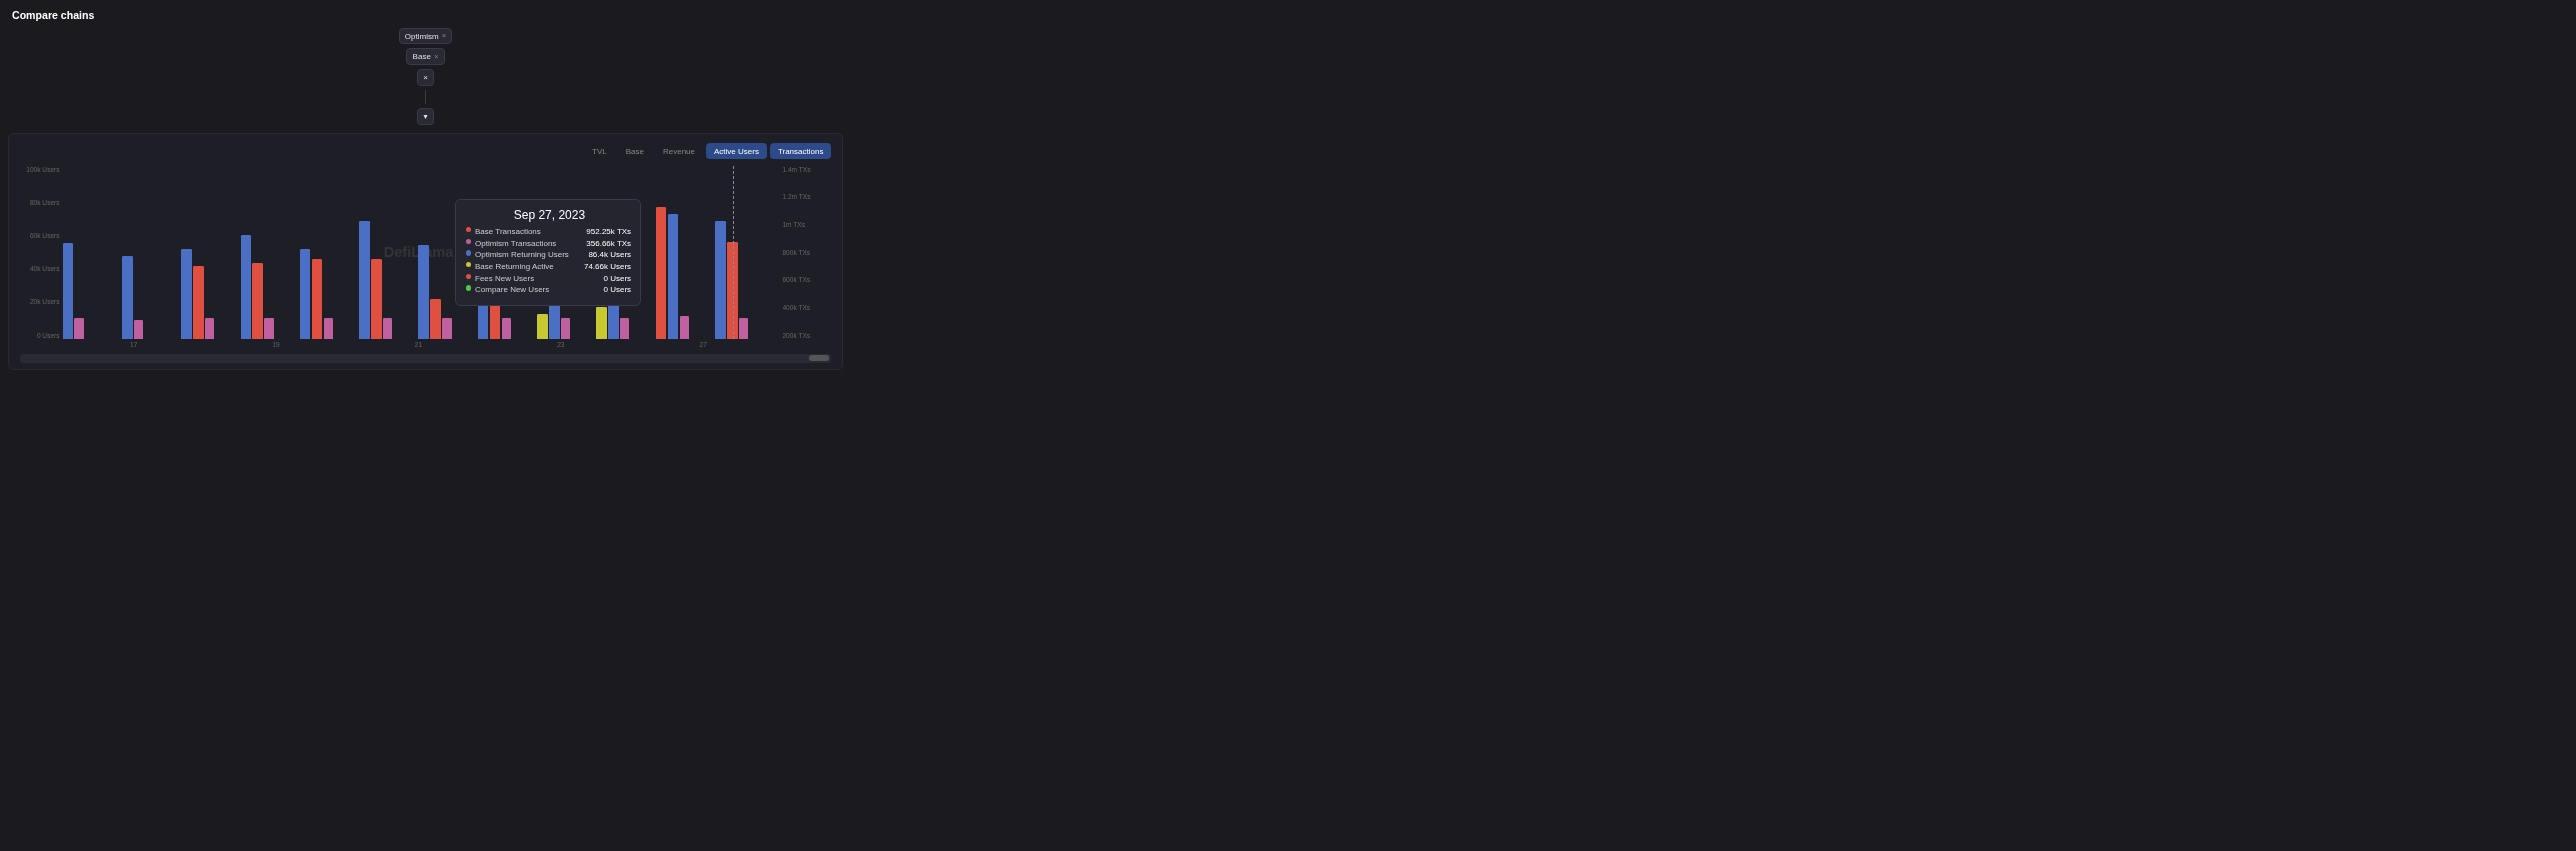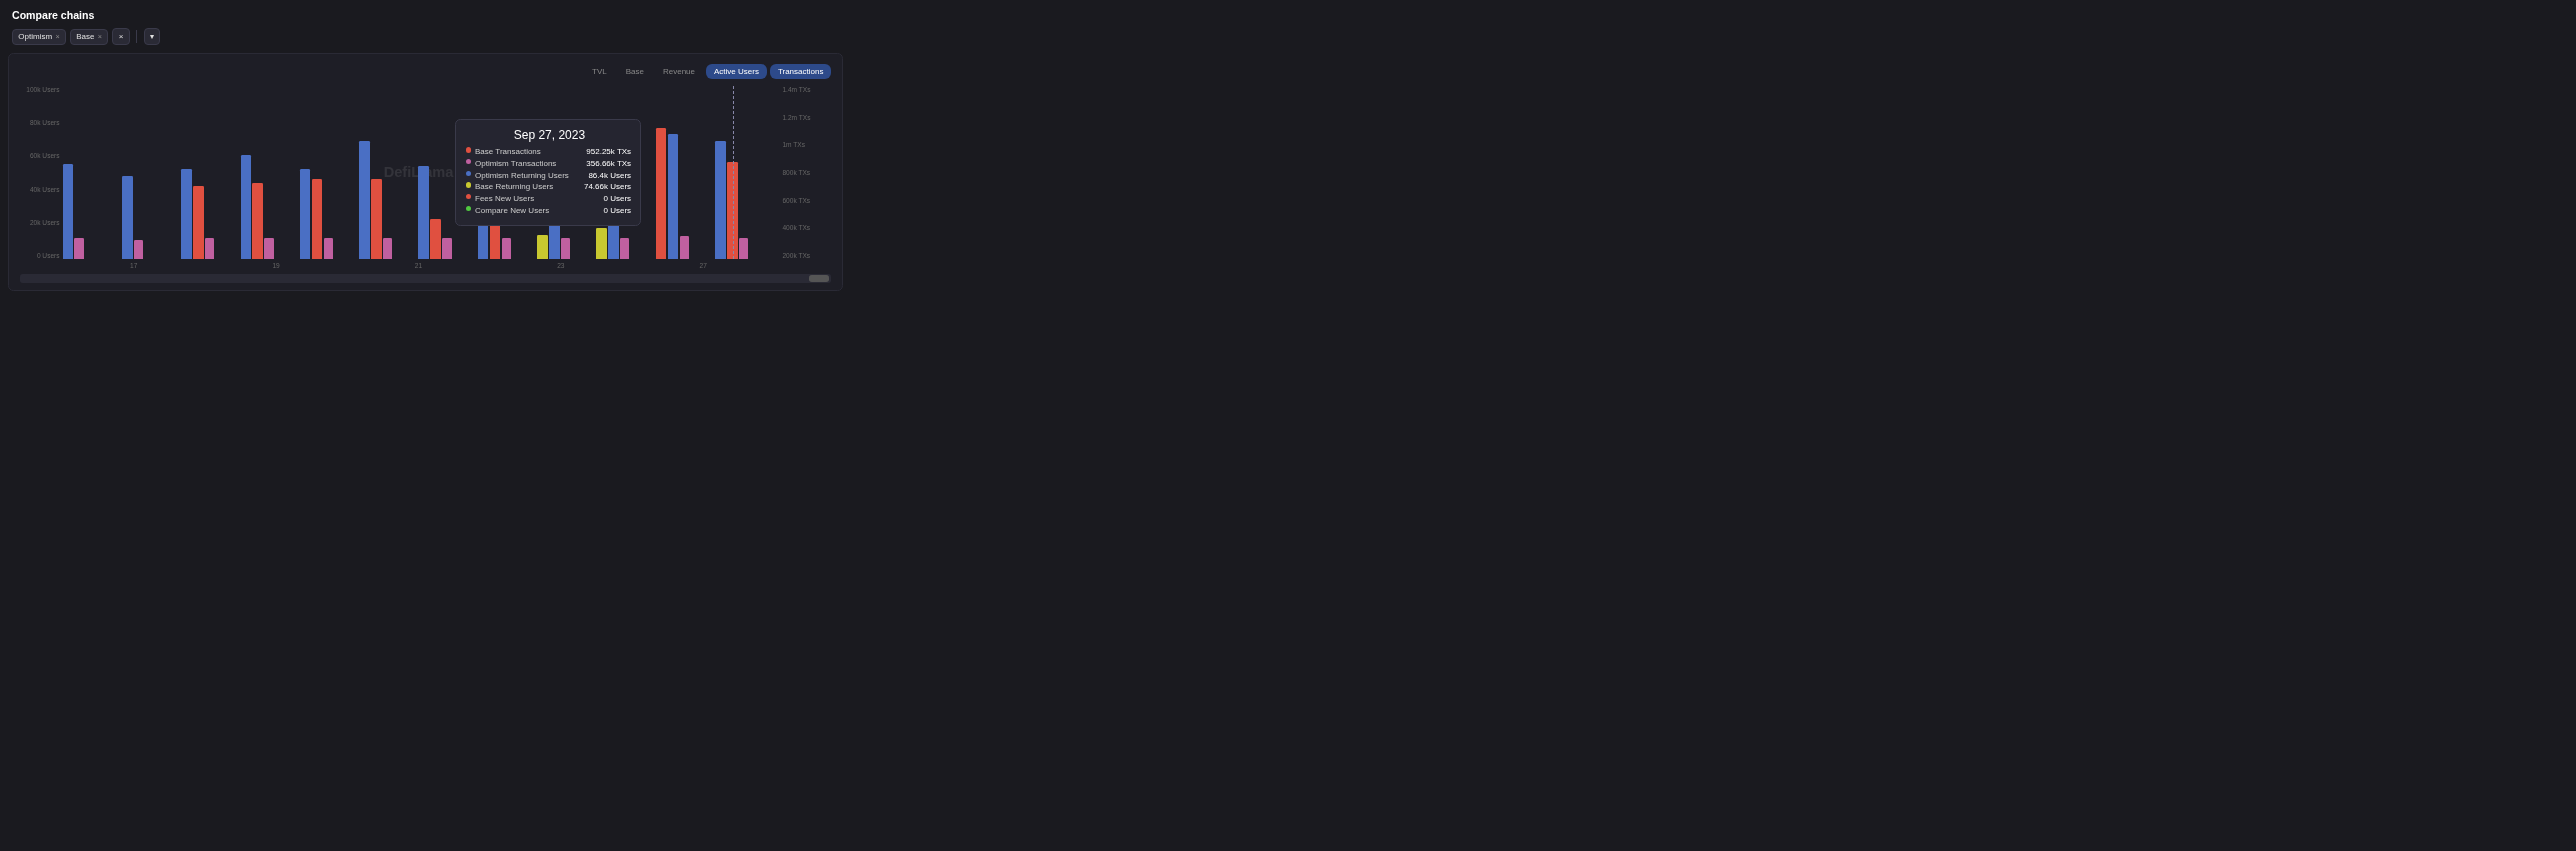--- a/index.html
+++ b/index.html
@@ -17,20 +17,21 @@
       font-size: 10.6px;
       font-weight: 600;
       color: #ffffff;
     }
 
     .filter-bar {
       display: flex;
       align-items: center;
       gap: 4px;
       padding: 0 12px 8px;
+      flex-direction: column;
     }
 
     .chain-tag {
       display: flex;
       align-items: center;
       gap: 3.3px;
       background: #2a2a35;
       border: 0.7px solid #3a3a4a;
       border-radius: 4px;
       padding: 2.7px 5.3px;
@@ -95,21 +96,20 @@
       font-size: 8px;
       cursor: pointer;
       border: none;
       background: transparent;
       color: #888;
     }
 
     .chart-tab.active {
       background: #2d4a8a;
       color: #ffffff;
-      border-radius: 6px;
     }
 
     .chart-area {
       position: relative;
       height: 173px;
       display: flex;
       align-items: flex-end;
     }
 
     .y-axis-left {
@@ -399,21 +399,21 @@
         </div>
 
         <div class="tooltip-row">
           <div class="tooltip-dot" style="background:#4a6fc4;"></div>
           <span class="tooltip-label">Optimism Returning Users</span>
           <span class="tooltip-value">86.4k Users</span>
         </div>
 
         <div class="tooltip-row">
           <div class="tooltip-dot" style="background:#c8c830;"></div>
-          <span class="tooltip-label">Base Returning Users</span>
+          <span class="tooltip-label">Base Returning Active</span>
           <span class="tooltip-value">74.66k Users</span>
         </div>
 
         <div class="tooltip-row">
           <div class="tooltip-dot" style="background:#e05040;"></div>
           <span class="tooltip-label">Fees New Users</span>
           <span class="tooltip-value">0 Users</span>
         </div>
 
         <div class="tooltip-row">

